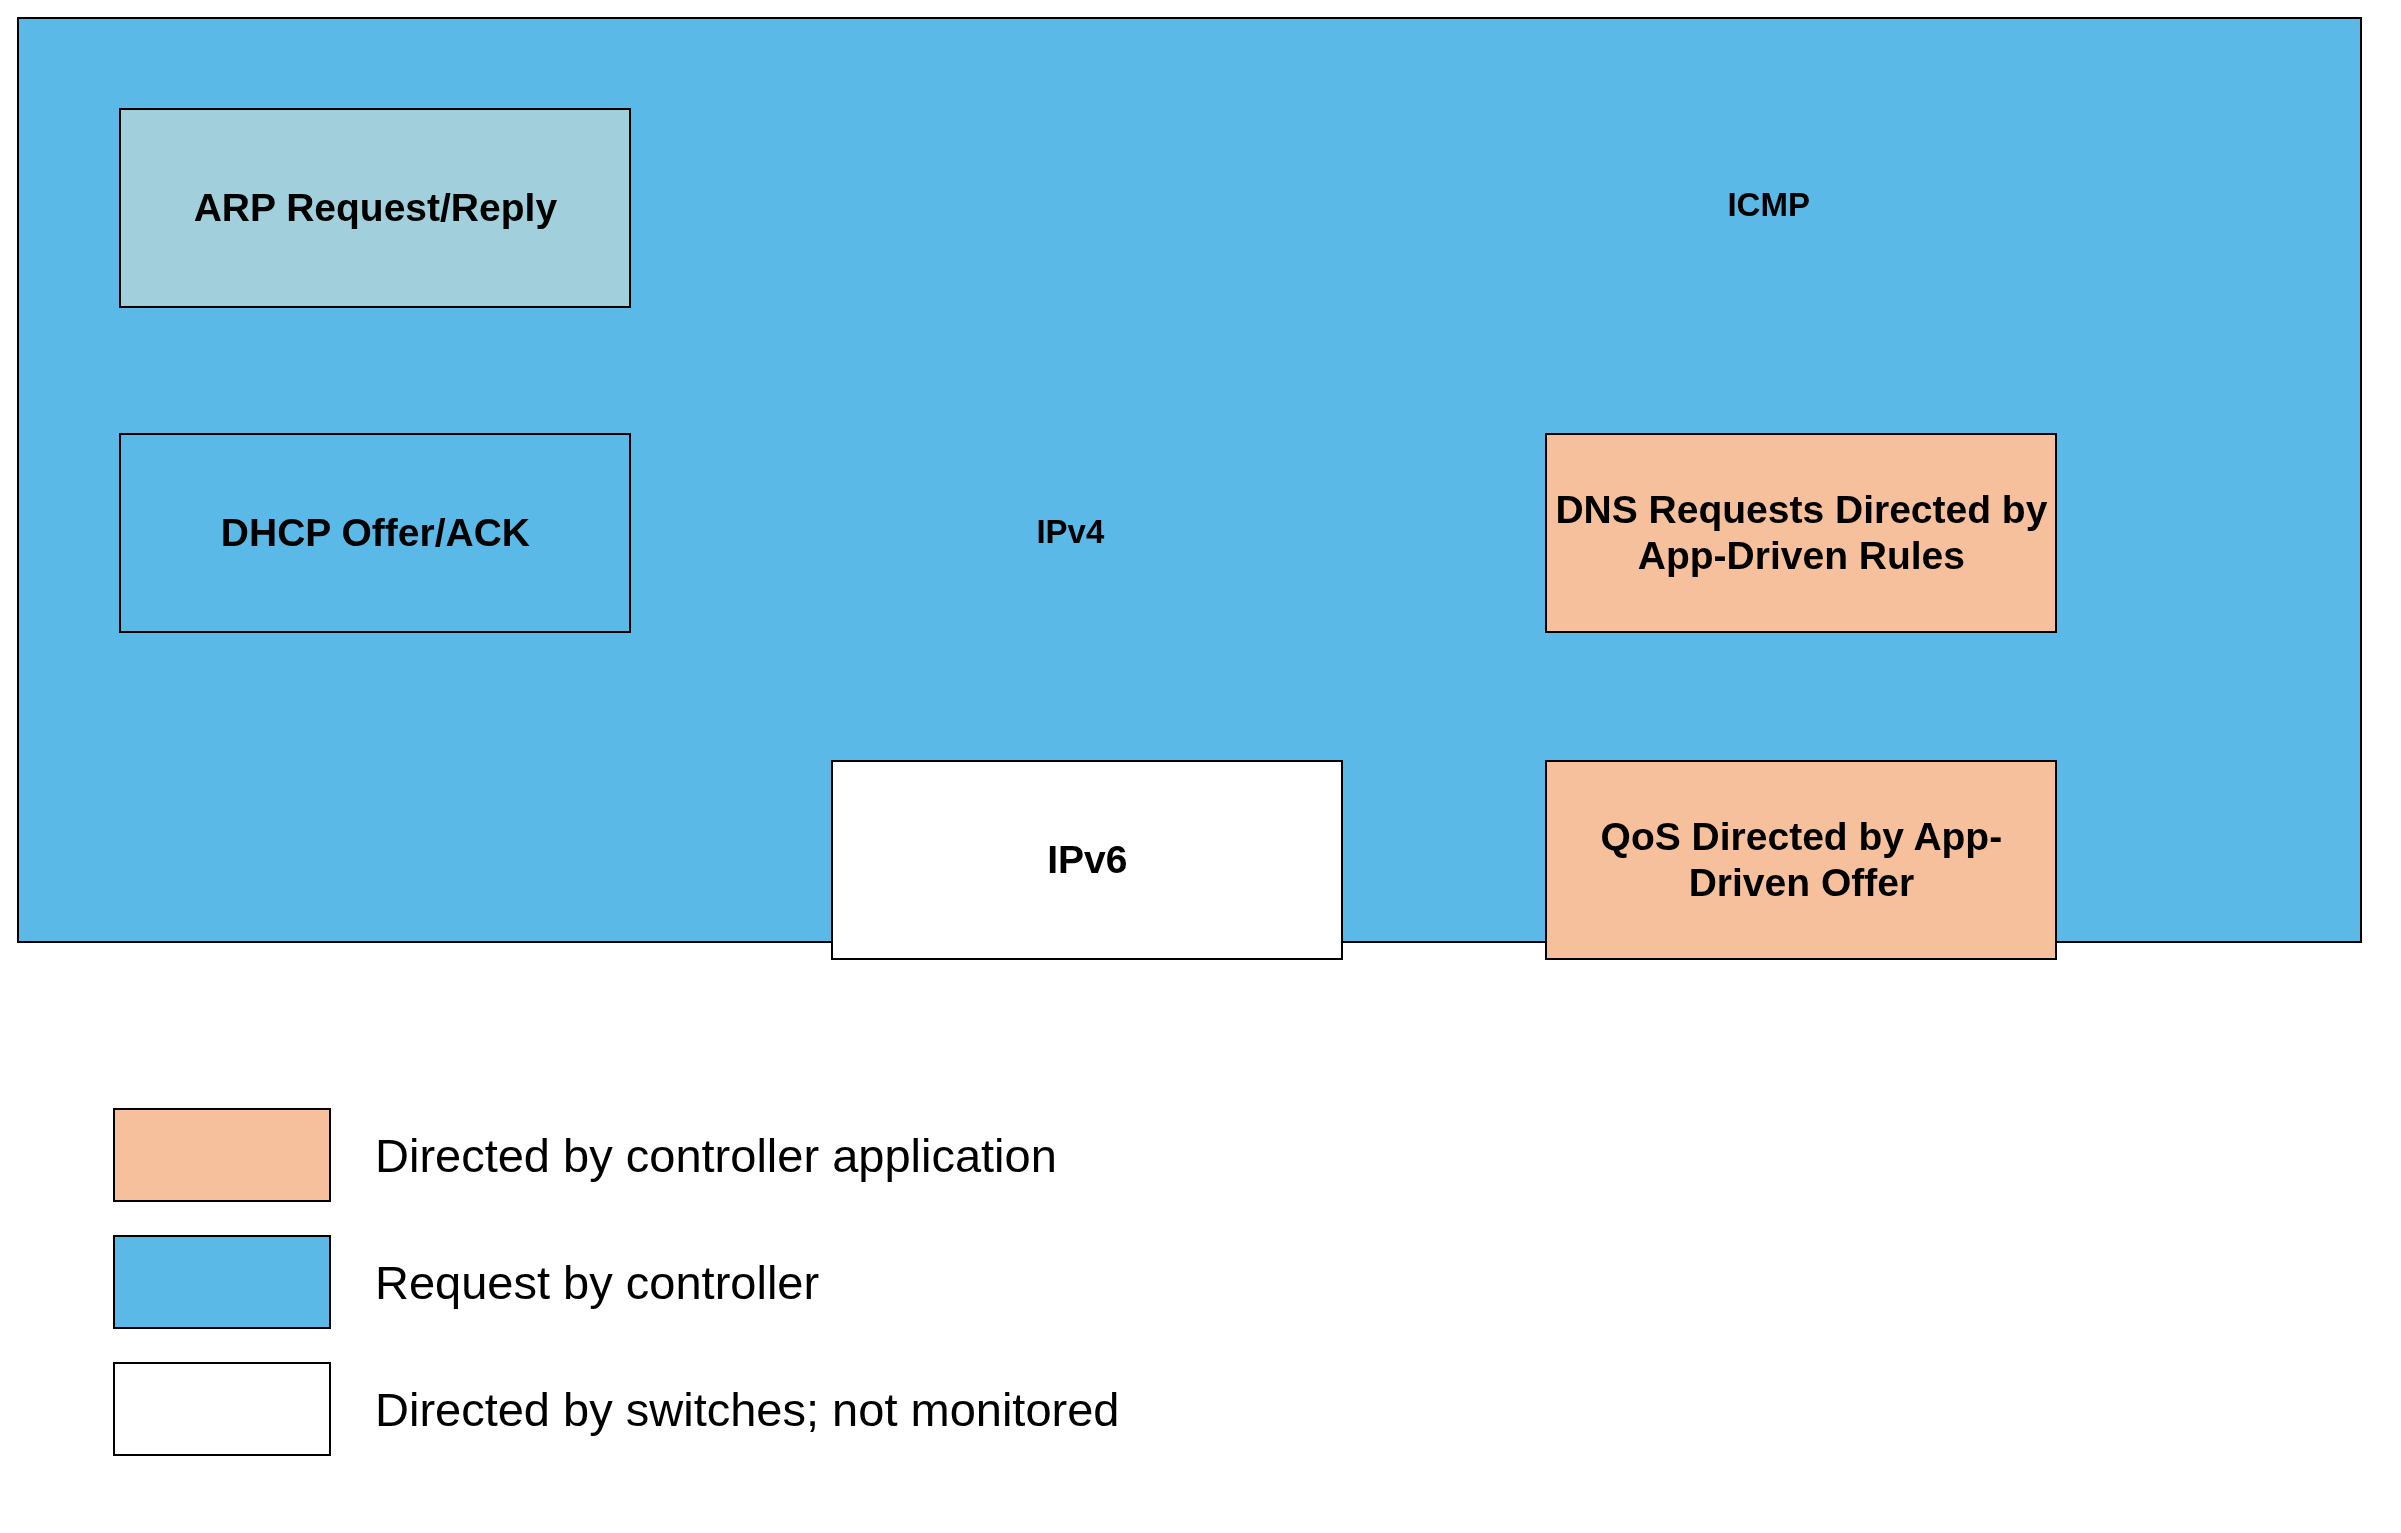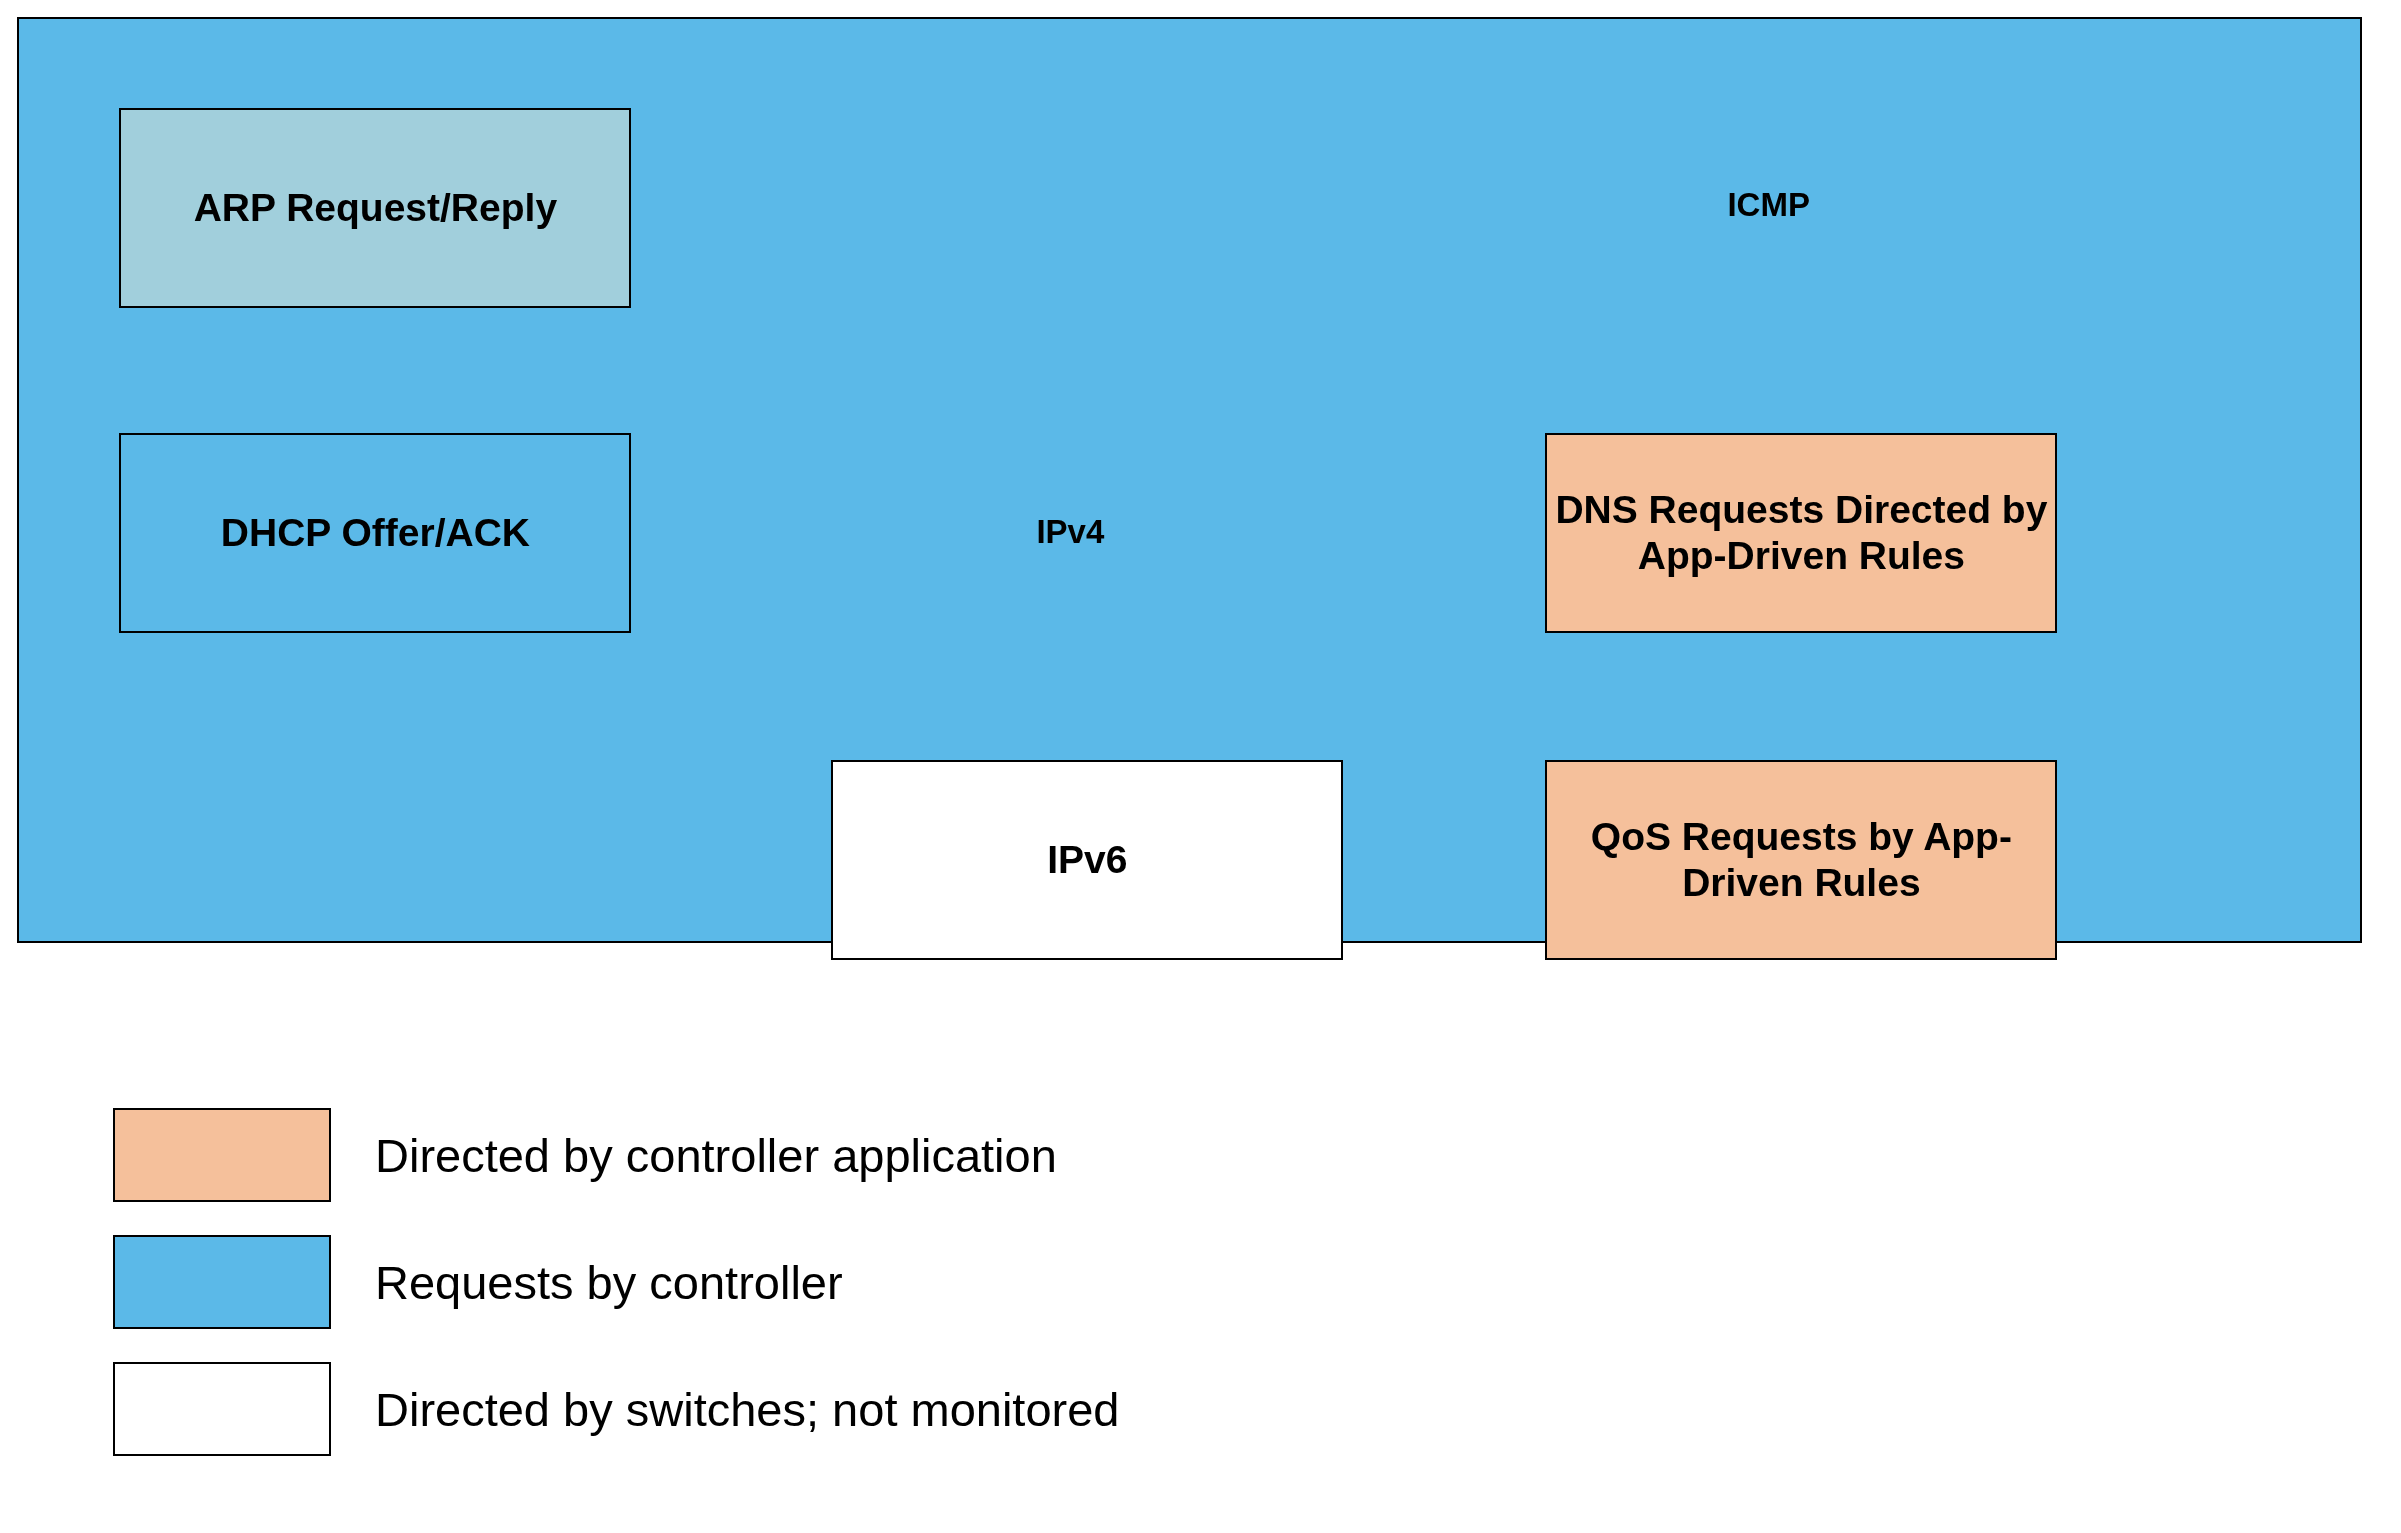--- a/index.html
+++ b/index.html
@@ -133,33 +133,33 @@
   <div class="box box-dhcp">
     <span>DHCP Offer/ACK</span>
   </div>
   <div class="box box-ipv6">
     <span>IPv6</span>
   </div>
   <div class="box box-dns">
     <span>DNS Requests Directed by App-Driven Rules</span>
   </div>
   <div class="box box-qos">
-    <span>QoS Requests by App-Driven Rules</span>
+    <span>QoS Directed by App-Driven Offer</span>
   </div>
   <div class="floating-label label-icmp">ICMP</div>
   <div class="floating-label label-ipv4">IPv4</div>
 </div>
 
 <div class="legend">
   <div class="legend-row">
     <div class="legend-swatch swatch-orange"></div>
     <span class="legend-text">Directed by controller application</span>
   </div>
   <div class="legend-row">
     <div class="legend-swatch swatch-blue"></div>
-    <span class="legend-text">Requests by controller</span>
+    <span class="legend-text">Request by controller</span>
   </div>
   <div class="legend-row">
     <div class="legend-swatch swatch-white"></div>
     <span class="legend-text">Directed by switches; not monitored</span>
   </div>
 </div>
 
 
 </body></html>

